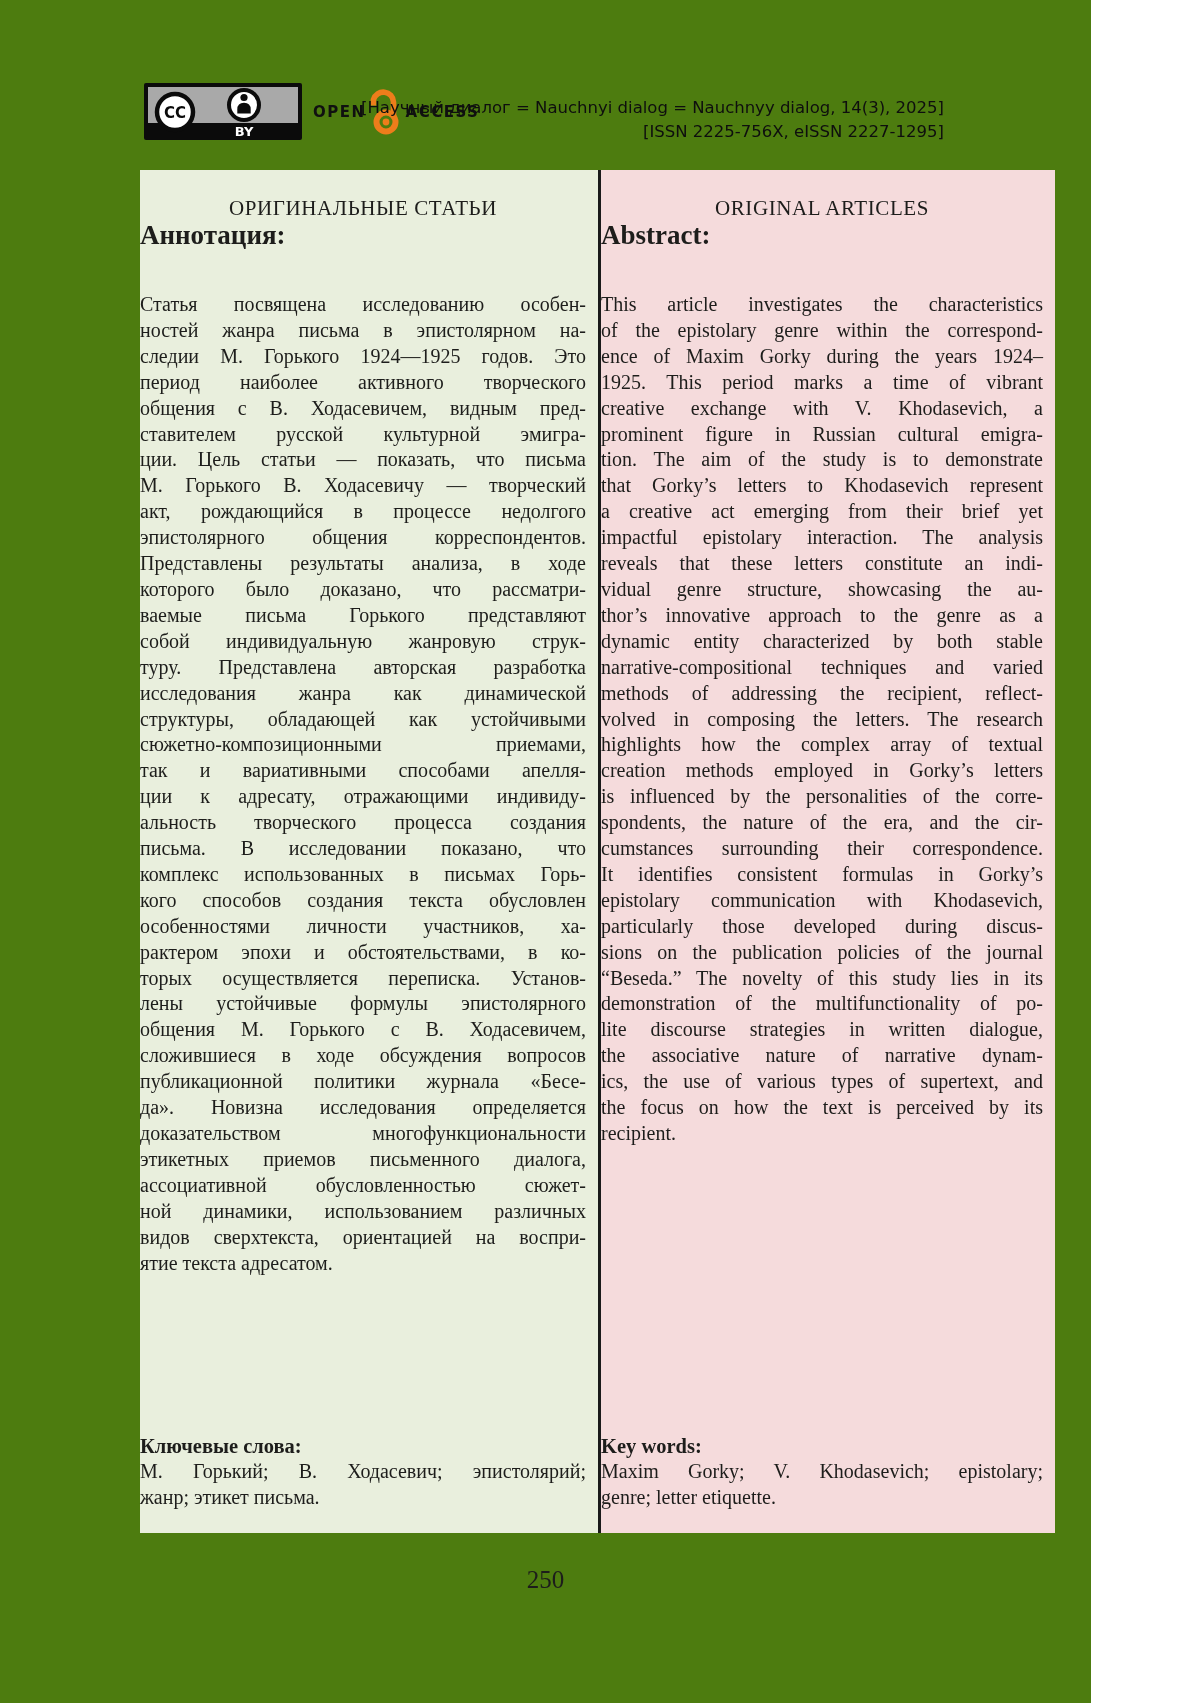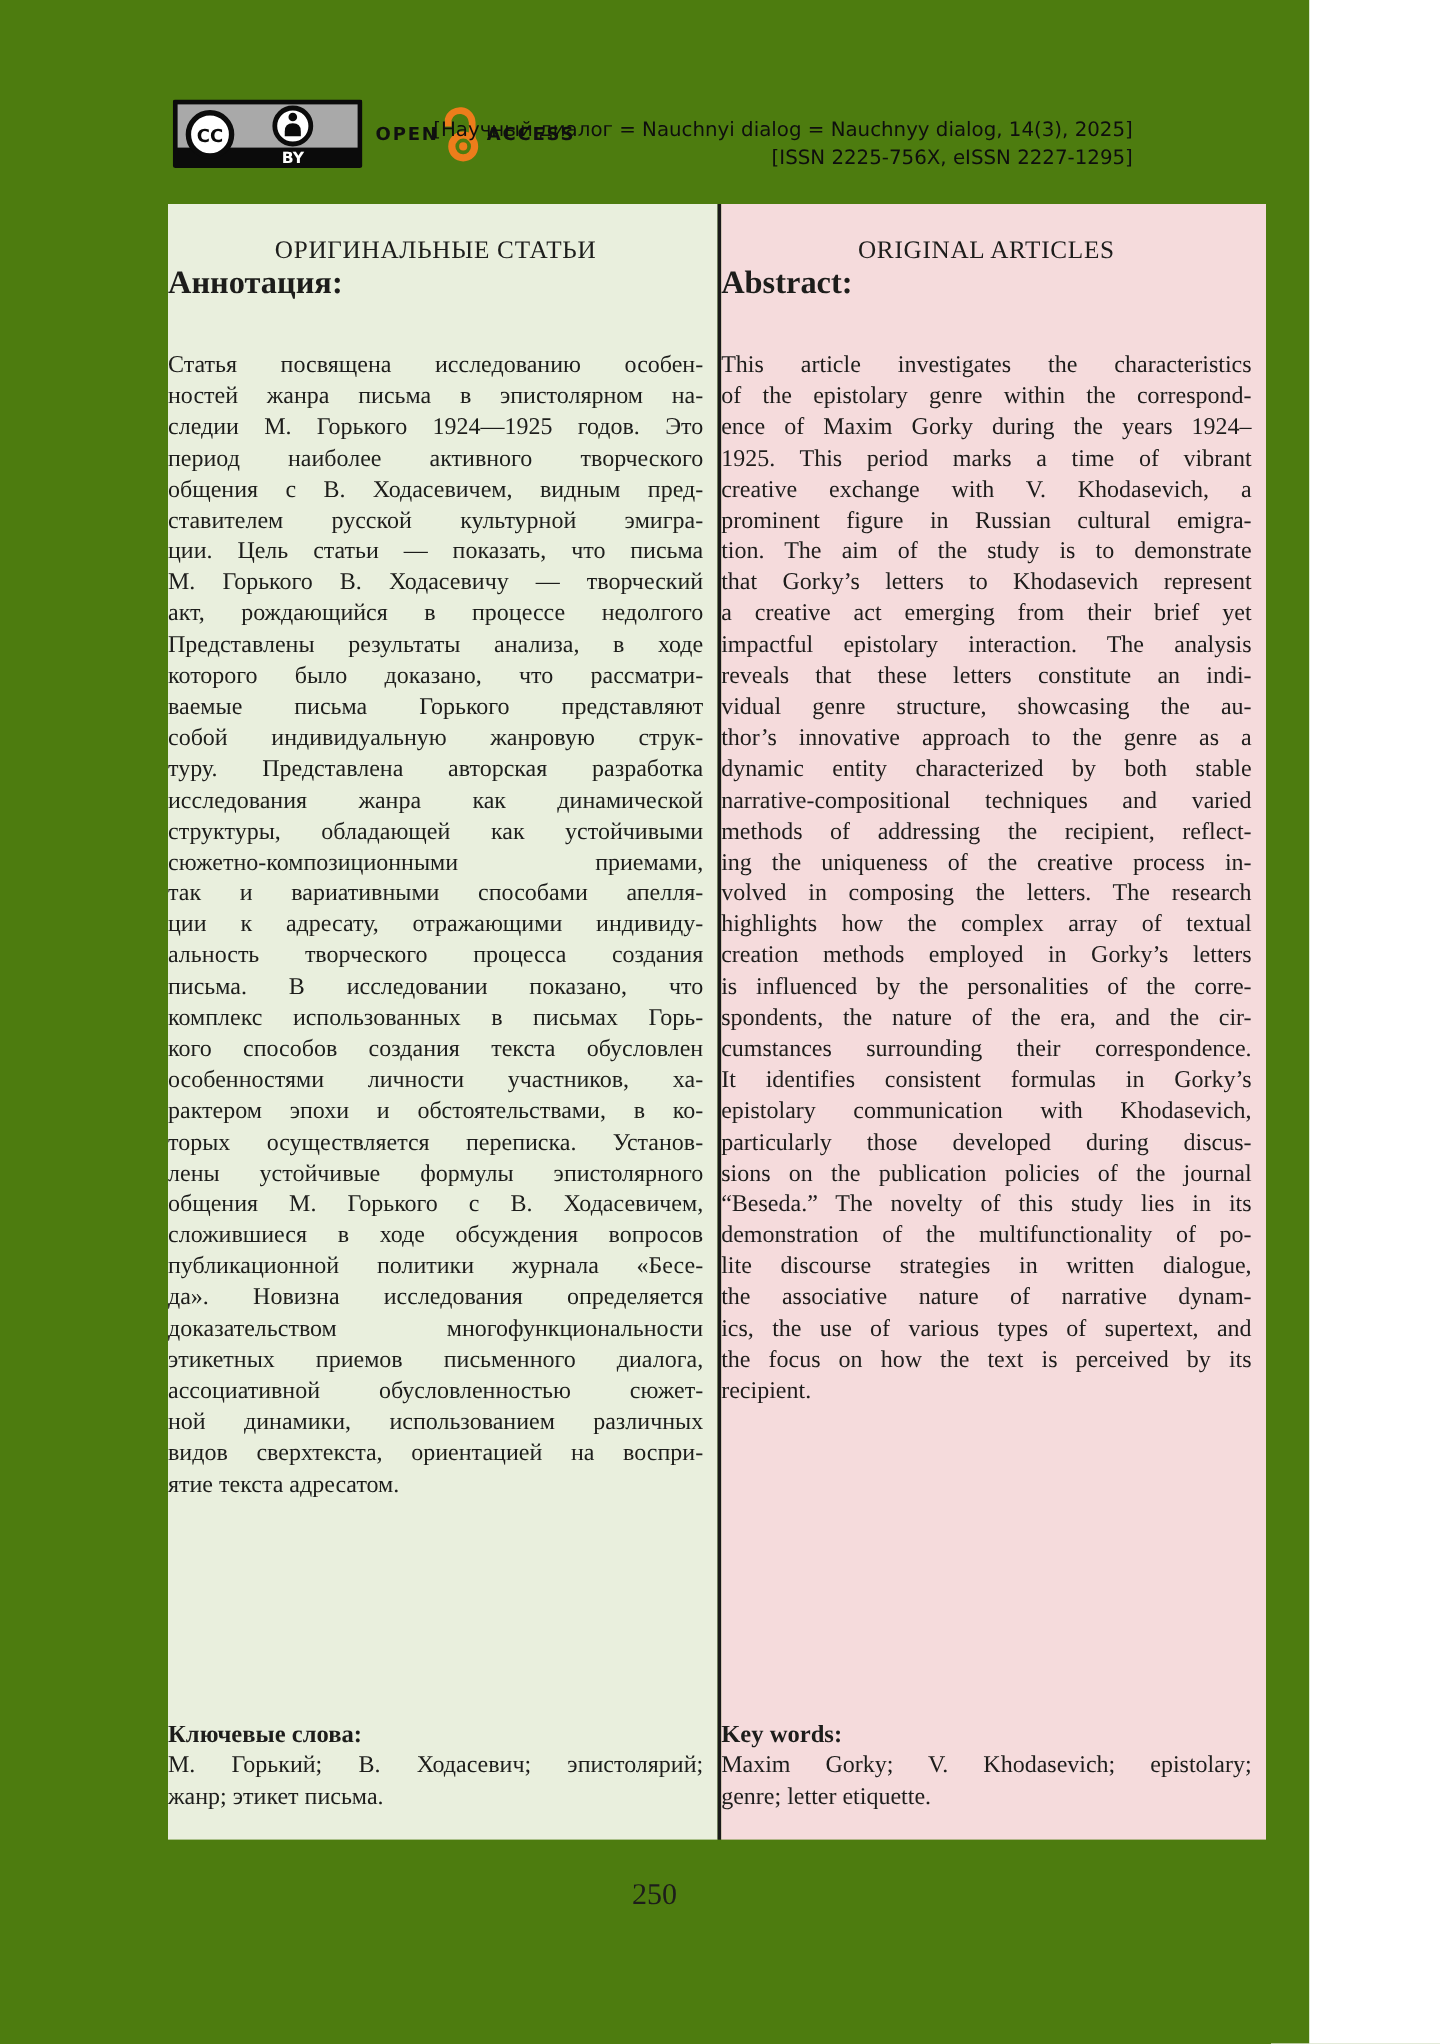--- a/index.html
+++ b/index.html
@@ -81,20 +81,21 @@
       <div class="abstract-body">
           <div class="jline">Статья посвящена исследованию особен-</div>
           <div class="jline">ностей жанра письма в эпистолярном на-</div>
           <div class="jline">следии М. Горького 1924—1925 годов. Это</div>
           <div class="jline">период наиболее активного творческого</div>
           <div class="jline">общения с В. Ходасевичем, видным пред-</div>
           <div class="jline">ставителем русской культурной эмигра-</div>
           <div class="jline">ции. Цель статьи — показать, что письма</div>
           <div class="jline">М. Горького В. Ходасевичу — творческий</div>
           <div class="jline">акт, рождающийся в процессе недолгого</div>
+          <div class="jline">эпистолярного общения корреспондентов.</div>
           <div class="jline">Представлены результаты анализа, в ходе</div>
           <div class="jline">которого было доказано, что рассматри-</div>
           <div class="jline">ваемые письма Горького представляют</div>
           <div class="jline">собой индивидуальную жанровую струк-</div>
           <div class="jline">туру. Представлена авторская разработка</div>
           <div class="jline">исследования жанра как динамической</div>
           <div class="jline">структуры, обладающей как устойчивыми</div>
           <div class="jline">сюжетно-композиционными приемами,</div>
           <div class="jline">так и вариативными способами апелля-</div>
           <div class="jline">ции к адресату, отражающими индивиду-</div>
@@ -142,21 +143,20 @@
           <div class="jline">tion. The aim of the study is to demonstrate</div>
           <div class="jline">that Gorky’s letters to Khodasevich represent</div>
           <div class="jline">a creative act emerging from their brief yet</div>
           <div class="jline">impactful epistolary interaction. The analysis</div>
           <div class="jline">reveals that these letters constitute an indi-</div>
           <div class="jline">vidual genre structure, showcasing the au-</div>
           <div class="jline">thor’s innovative approach to the genre as a</div>
           <div class="jline">dynamic entity characterized by both stable</div>
           <div class="jline">narrative-compositional techniques and varied</div>
           <div class="jline">methods of addressing the recipient, reflect-</div>
-          <div class="jline">ing the uniqueness of the creative process in-</div>
           <div class="jline">volved in composing the letters. The research</div>
           <div class="jline">highlights how the complex array of textual</div>
           <div class="jline">creation methods employed in Gorky’s letters</div>
           <div class="jline">is influenced by the personalities of the corre-</div>
           <div class="jline">spondents, the nature of the era, and the cir-</div>
           <div class="jline">cumstances surrounding their correspondence.</div>
           <div class="jline">It identifies consistent formulas in Gorky’s</div>
           <div class="jline">epistolary communication with Khodasevich,</div>
           <div class="jline">particularly those developed during discus-</div>
           <div class="jline">sions on the publication policies of the journal</div>

